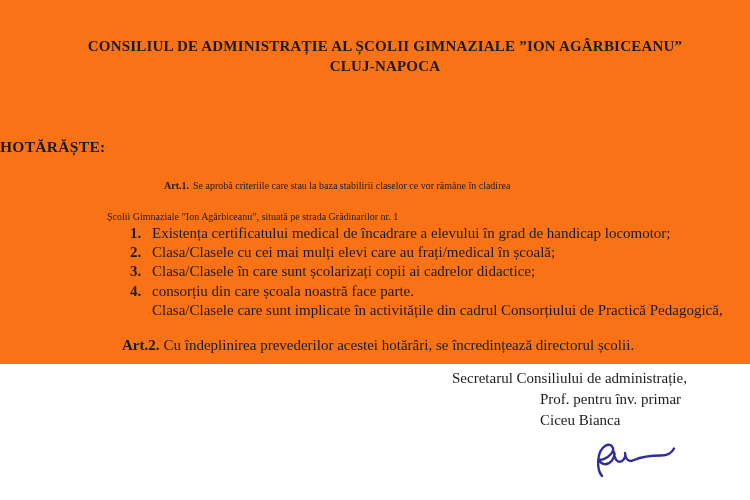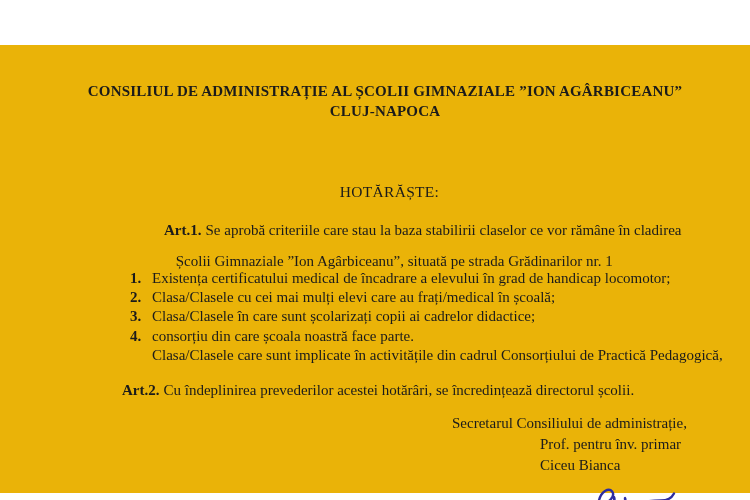--- a/index.html
+++ b/index.html
@@ -6,53 +6,50 @@
   html, body { width: 750px; height: 500px; }
   body {
     background: #ffffff;
     font-family: "Liberation Serif", "DejaVu Serif", serif;
     color: #1b1b1b;
     overflow: hidden;
   }
   .page {
     position: relative;
     width: 750px;
-    height: 448px;
-    background: #eab308;
-    margin-top: 45px;
+    height: 364px;
+    background: #f97316;
   }
   .nowrap { white-space: nowrap; }
 
   .doc-title {
     position: absolute;
     top: 36px; left: 0; width: 100%;
     text-align: center;
     font-weight: bold;
     font-size: 15px;
     line-height: 20px;
     letter-spacing: 0.2px;
     transform: translateX(10px);
   }
 
   .decision-heading {
     position: absolute;
     top: 138px; left: 0; width: 100%;
-    text-align: center;
-    font-weight: normal;
+    text-align: left;
+    font-weight: bold;
     font-size: 15.5px;
     letter-spacing: 0.3px;
-    padding-left: 29px;
   }
 
   .article-1 {
     position: absolute;
     top: 170px; left: 107px;
     line-height: 31px;
-    font-size: 15px;
-    text-align: center;
+    font-size: 10px;
   }
   .article-1 .line { display: block; white-space: nowrap; }
   .article-1 .indent { padding-left: 57px; }
   .art-label { font-weight: bold; margin-right: 4px; }
 
   .criteria {
     position: absolute;
     top: 224px; left: 130px;
     font-size: 15px;
     line-height: 19.2px;

